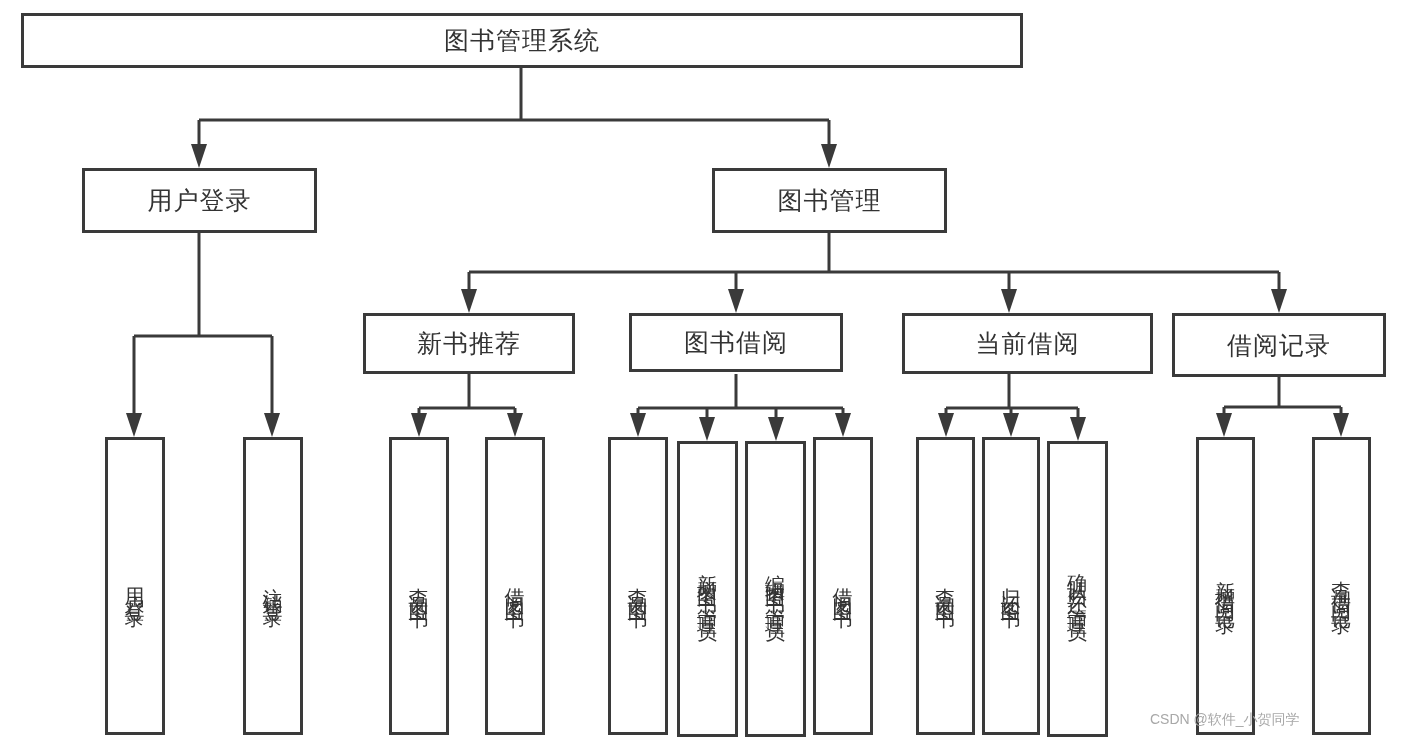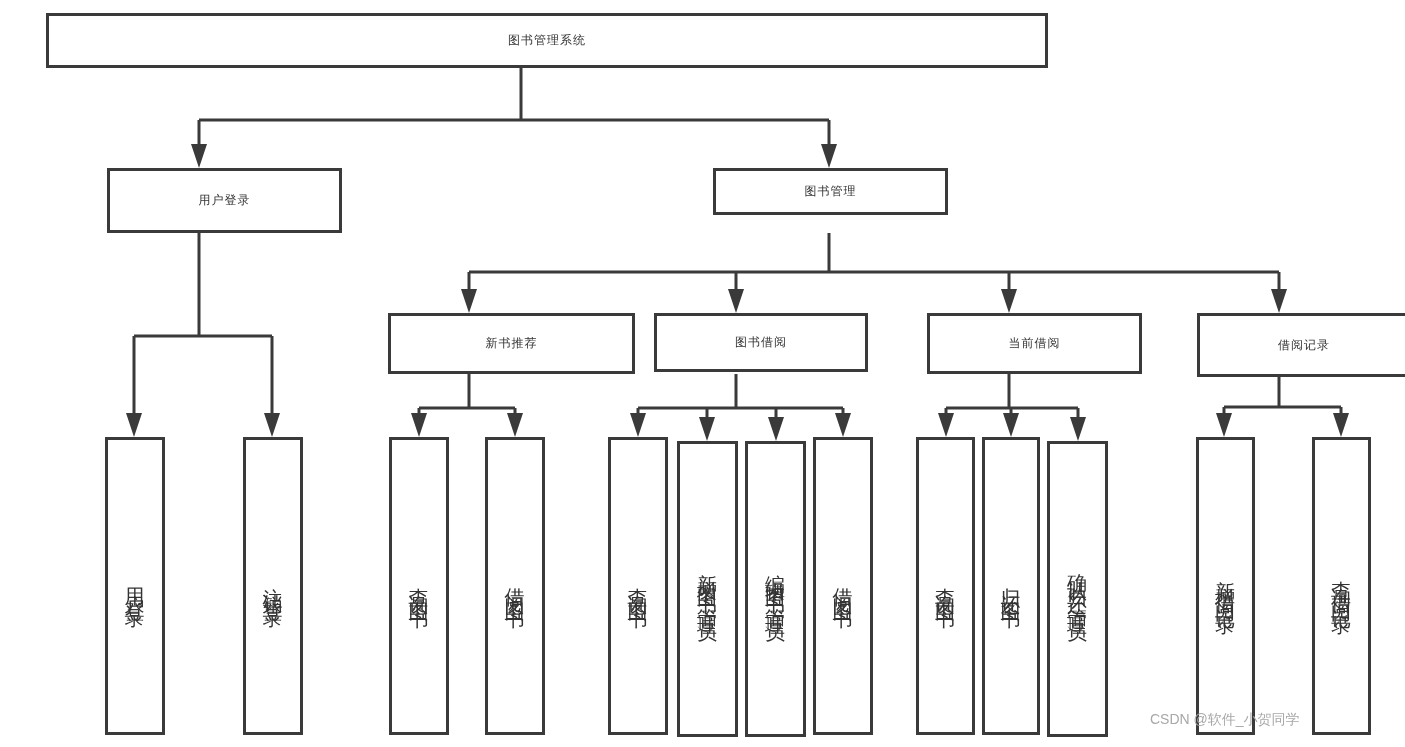--- a/index.html
+++ b/index.html
@@ -37,24 +37,23 @@
     stroke:none;
   }
   .hbox{
     position:absolute;
     border:3px solid var(--line);
     background:var(--box-bg);
     display:flex;
     align-items:center;
     justify-content:center;
     color:var(--text);
-    font-size:12px;
+    font-size:25px;
     letter-spacing:1px;
     white-space:nowrap;
-    margin-left:25px;
   }
   .vbox{
     position:absolute;
     border:3px solid var(--line);
     background:var(--box-bg);
     display:flex;
     align-items:center;
     justify-content:center;
     color:var(--text);
   }
@@ -134,25 +133,25 @@
       <polygon class="arrowhead" points="1003,413 1019,413 1011,437"></polygon>
       <polygon class="arrowhead" points="1070,417 1086,417 1078,441"></polygon>
       <polygon class="arrowhead" points="1216,413 1232,413 1224,437"></polygon>
       <polygon class="arrowhead" points="1333,413 1349,413 1341,437"></polygon>
     </g>
   </svg>
 
   <div class="hbox" style="left:21px;top:13px;width:1002px;height:55px">图书管理系统</div>
 
   <div class="hbox" style="left:82px;top:168px;width:235px;height:65px">用户登录</div>
-  <div class="hbox" style="left:688px;top:168px;width:235px;height:47px">图书管理</div>
+  <div class="hbox" style="left:712px;top:168px;width:235px;height:65px">图书管理</div>
 
-  <div class="hbox" style="left:363px;top:313px;width:247px;height:61px">新书推荐</div>
+  <div class="hbox" style="left:363px;top:313px;width:212px;height:61px">新书推荐</div>
   <div class="hbox" style="left:629px;top:313px;width:214px;height:59px">图书借阅</div>
-  <div class="hbox" style="left:902px;top:313px;width:215px;height:61px">当前借阅</div>
+  <div class="hbox" style="left:902px;top:313px;width:251px;height:61px">当前借阅</div>
   <div class="hbox" style="left:1172px;top:313px;width:214px;height:64px">借阅记录</div>
 
   <div class="vbox" style="left:105px;top:437px;width:60px;height:298px">
     <span class="vtext">用户登录</span>
   </div>
   <div class="vbox" style="left:243px;top:437px;width:60px;height:298px">
     <span class="vtext">注销登录</span>
   </div>
 
   <div class="vbox" style="left:389px;top:437px;width:60px;height:298px">

